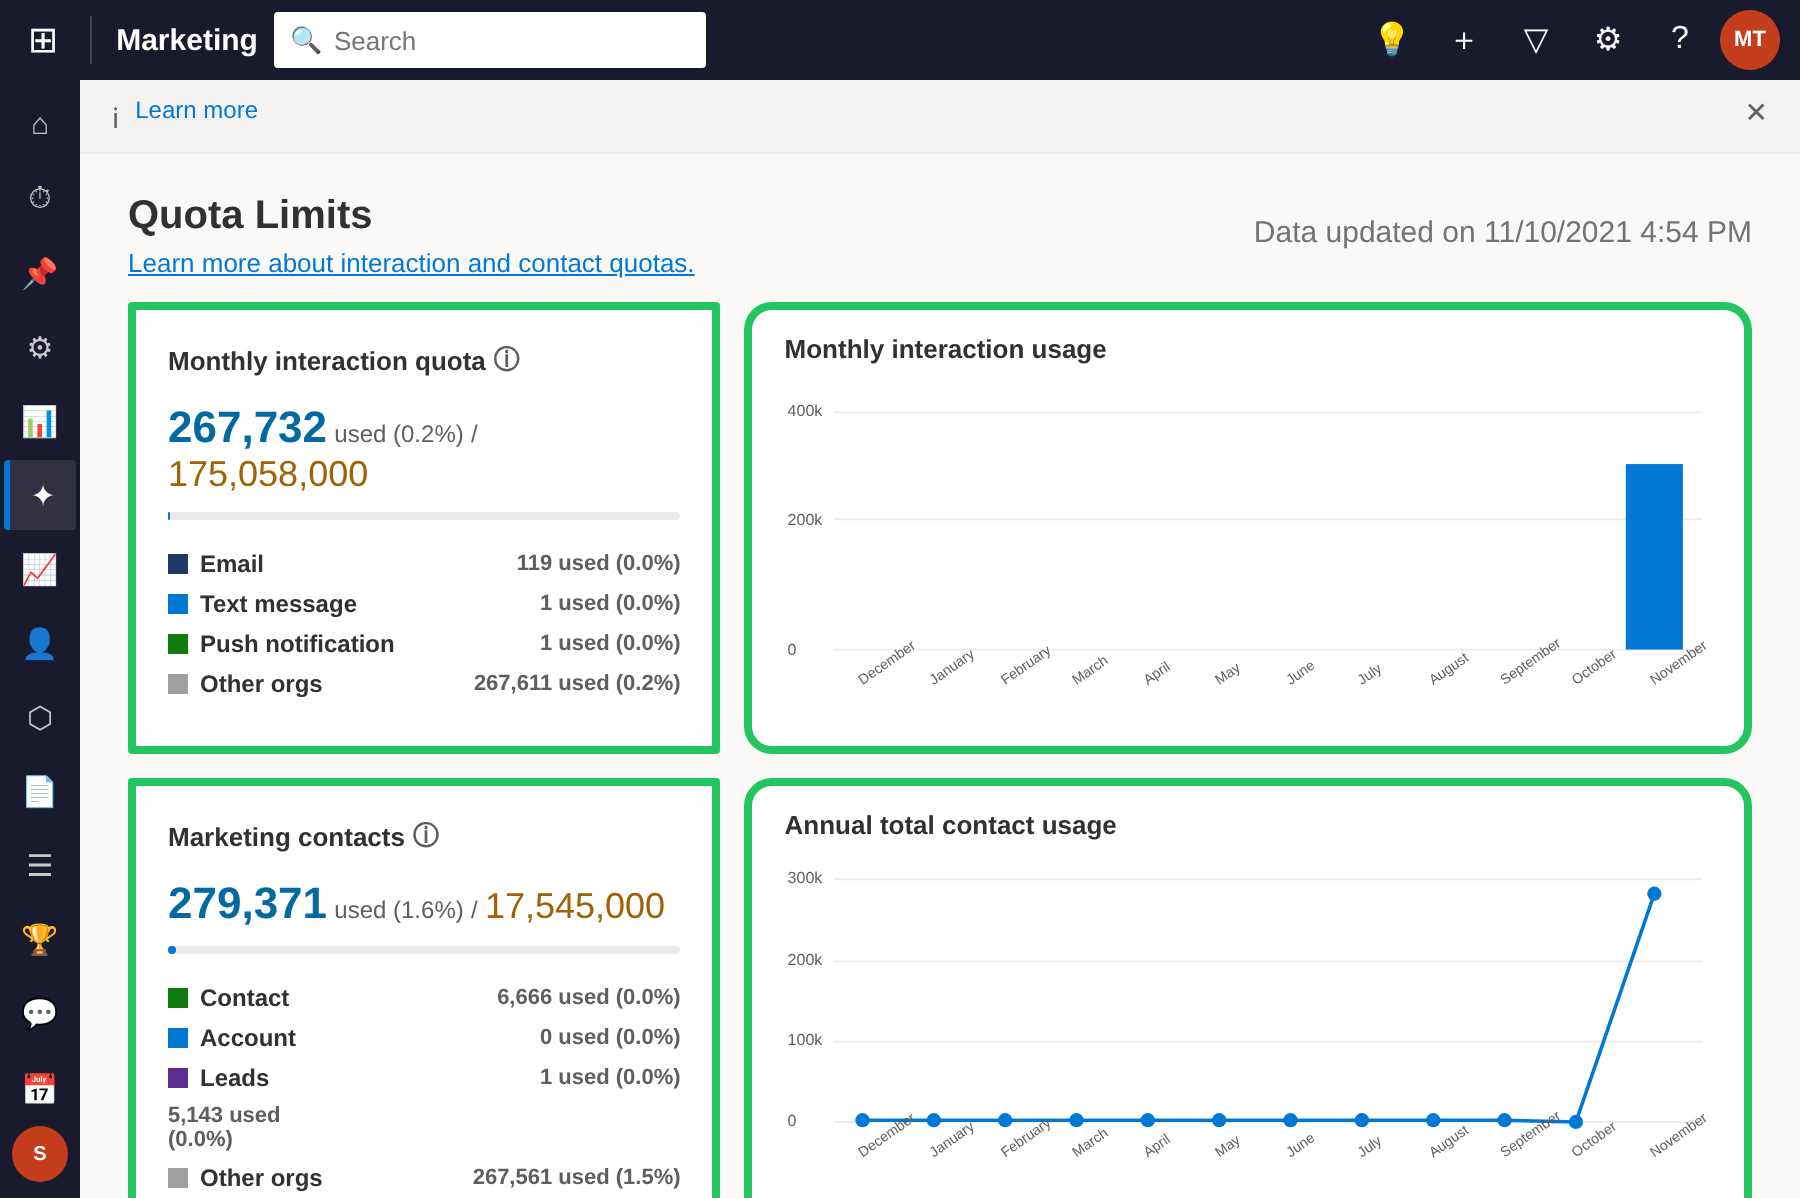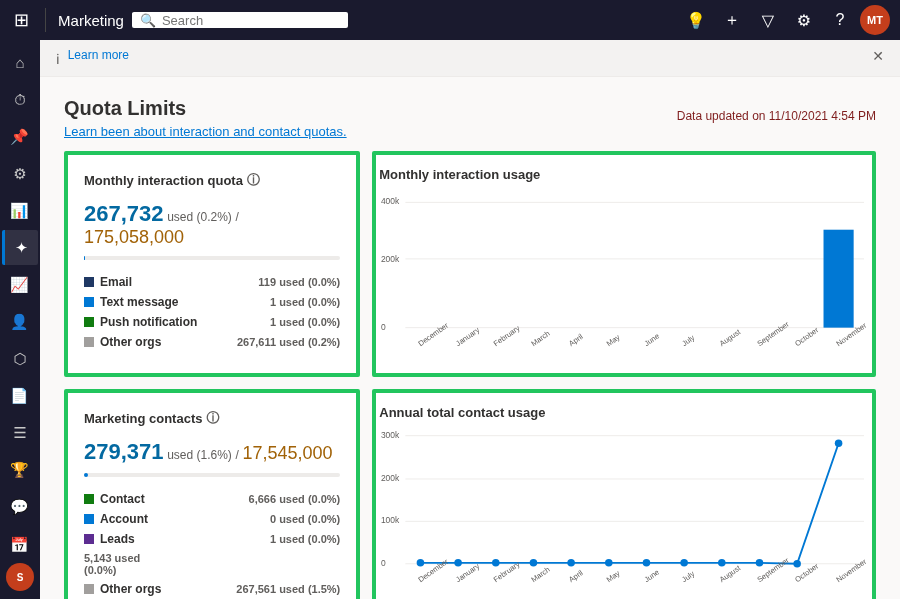--- a/index.html
+++ b/index.html
@@ -6,23 +6,23 @@
     body { font-family: 'Segoe UI', sans-serif; font-size: 13px; background: #f3f2f1; color: #323130; overflow: hidden; }
 
     
     .top-nav {
       display: flex; align-items: center;
       background: #1a1a2e; height: 40px; padding: 0 10px;
       gap: 8px; position: relative;
     }
     .nav-waffle { color: white; font-size: 18px; cursor: pointer; padding: 4px; }
     .nav-divider { width: 1px; height: 24px; background: #444; margin: 0 4px; }
-    .nav-app-name { color: white; font-size: 15px; font-weight: 400; }
+    .nav-app-name { color: white; font-size: 15px; font-weight: 700; }
     .nav-search {
-      flex: 1; max-width: 380px; height: 16px;
+      flex: 1; max-width: 380px; height: 28px;
       background: white; border: none; border-radius: 2px;
       padding: 0 10px 0 30px; font-size: 13px; color: #323130;
       position: relative;
     }
     .search-container { position: relative; flex: 1; max-width: 380px; }
     .search-icon-nav {
       position: absolute; left: 8px; top: 50%; transform: translateY(-50%);
       color: #666; font-size: 13px; z-index: 1; pointer-events: none;
     }
     .nav-icons { display: flex; align-items: center; gap: 4px; margin-left: auto; }
@@ -67,21 +67,21 @@
       font-size: 12px; color: #323130;
     }
     .banner-icon { color: #605e5c; font-size: 14px; flex-shrink: 0; margin-top: 1px; }
     .banner-close { margin-left: auto; cursor: pointer; color: #605e5c; font-size: 14px; flex-shrink: 0; }
     .banner-link { color: #0078d4; text-decoration: none; }
 
     
     .page { padding: 20px 24px; }
     .page-title { font-size: 20px; font-weight: 600; color: #323130; margin-bottom: 4px; }
     .page-subtitle { color: #0078d4; font-size: 13px; text-decoration: underline; cursor: pointer; margin-bottom: 12px; }
-    .page-updated { text-align: right; font-size: 12px; color: #7f1d1d; margin-bottom: 16px; }
+    .page-updated { text-align: right; font-size: 15px; color: #737373; margin-bottom: 16px; }
 
     .header-row { display: flex; justify-content: space-between; align-items: center; }
 
     
     .cards-grid { display: grid; grid-template-columns: 1fr 1.7fr; gap: 12px; margin-bottom: 12px; }
 
     .card {
       background: white; border: 4px solid #22c55e; border-radius: 2px; padding: 16px;
     }
 
@@ -96,21 +96,21 @@
 
     .quota-row {
       display: flex; justify-content: space-between; align-items: center;
       padding: 3px 0; font-size: 12px; font-weight: bold;
     }
     .quota-row-left { display: flex; align-items: center; gap: 6px; }
     .color-dot { width: 10px; height: 10px; flex-shrink: 0; }
     .quota-row-value { color: #605e5c; font-size: 11px; }
 
     
-    .chart-card { padding: 12px 3px; }
+    .chart-card { padding: 12px 16px; border-radius: 14px; }
     .chart-title { font-size: 13px; font-weight: 600; margin-bottom: 4px; }
     .chart-wrapper { position: relative; height: 175px; }
 
     svg text { font-family: 'Segoe UI', sans-serif; }
   </style>
 </head>
 <body>
 
 <div class="top-nav">
   <span class="nav-waffle">⊞</span>
@@ -157,21 +157,21 @@
     <div class="banner">
       <span class="banner-icon">ℹ</span>
       <a href="#" class="banner-link">Learn more</a>
       <span class="banner-close">✕</span>
     </div>
 
     <div class="page">
       <div class="header-row">
         <div>
           <div class="page-title">Quota Limits</div>
-          <div class="page-subtitle">Learn been about interaction and contact quotas.</div>
+          <div class="page-subtitle">Learn more about interaction and contact quotas.</div>
         </div>
         <div class="page-updated">Data updated on 11/10/2021 4:54 PM</div>
       </div>
 
       <div class="cards-grid">
 
         <div class="card">
           <div class="card-title">
             <span>Monthly interaction quota</span>
             <span class="info-icon">ⓘ</span>

